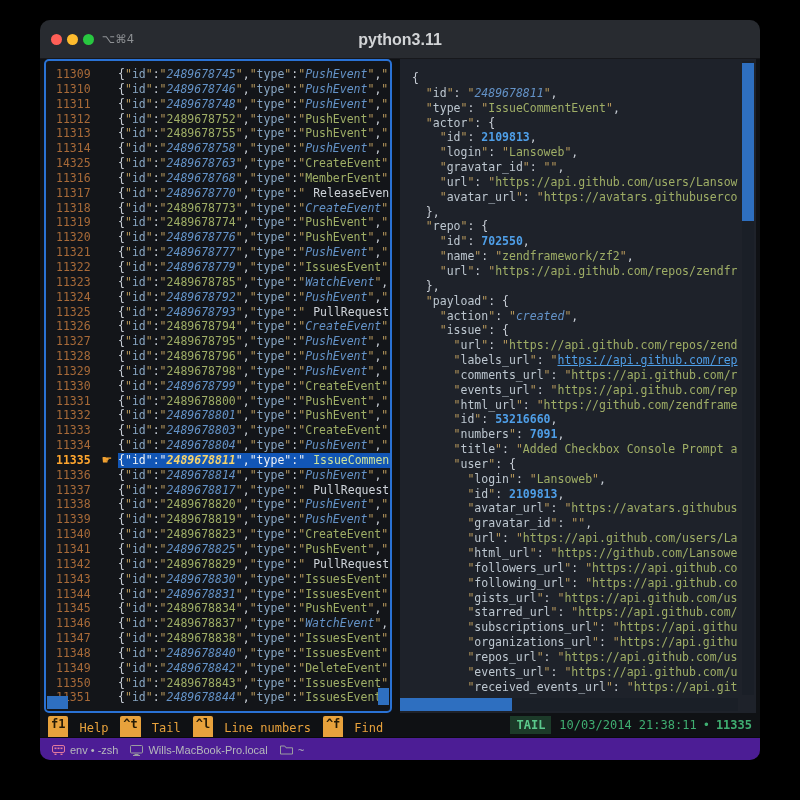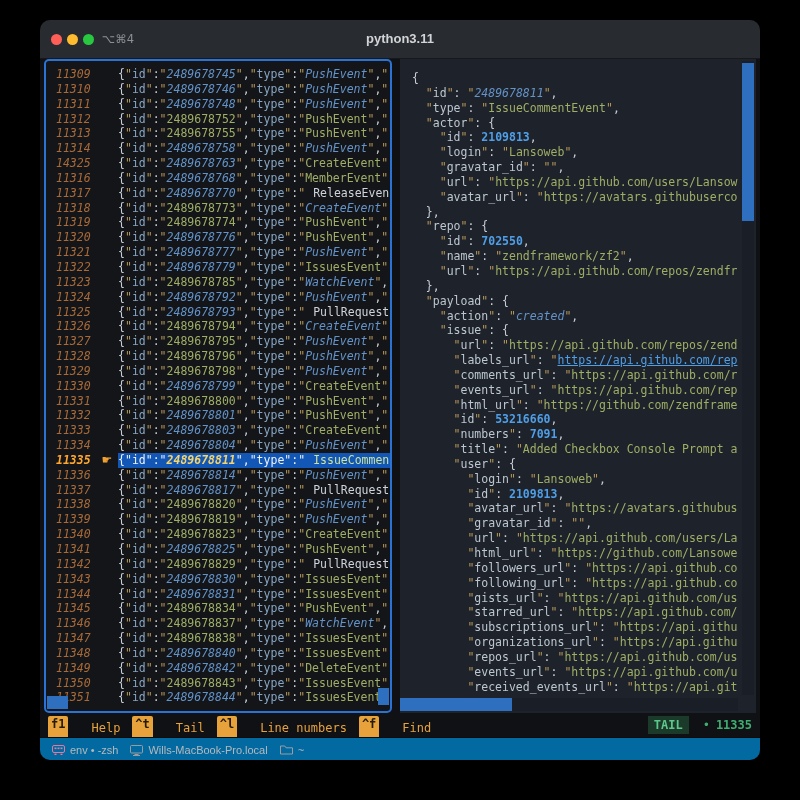--- a/index.html
+++ b/index.html
@@ -5,29 +5,29 @@
   html,body{margin:0;padding:0;background:#000;}
   .stage{position:relative;width:800px;height:800px;background:#000;overflow:hidden;
          font-family:"DejaVu Sans Mono",monospace;}
   .window{position:absolute;left:40px;top:20px;width:720px;height:740px;border-radius:10px;
           background:var(--terminal-bg);box-shadow:0 18px 50px rgba(0,0,0,.65);overflow:hidden;}
   
   .titlebar{position:relative;height:38px;background:var(--titlebar-bg);border-bottom:1px solid #17181c;}
   .light{position:absolute;top:14px;width:11px;height:11px;border-radius:50%;}
   .shortcut{position:absolute;left:62px;top:12px;font-size:11.5px;color:#8e9194;
             font-family:"DejaVu Sans",sans-serif;}
-  .wtitle{position:absolute;left:50%;top:11px;transform:translateX(-50%);font-size:13px;
+  .wtitle{position:absolute;left:50%;top:11px;transform:translateX(-50%);font-size:16px;
           font-weight:bold;color:#d2d4d6;font-family:"Liberation Sans",sans-serif;}
   
   .content{position:relative;height:702px;background:var(--terminal-bg);}
   .pane-left{position:absolute;left:4px;top:0;width:348px;height:654px;box-sizing:border-box;
              border:2px solid var(--pane-border);border-radius:5px;background:var(--left-pane-bg);overflow:hidden;}
   .loglines{padding-top:6px;}
   .lrow{display:flex;height:14.85px;line-height:14.85px;font-size:11.5px;}
-  .gut{box-sizing:border-box;width:50px;padding-left:10px;color:var(--line-number);flex:none;font-style:italic;}
+  .gut{box-sizing:border-box;width:50px;padding-left:10px;color:var(--line-number);flex:none;}
   .lrow.sel .gut{color:var(--selected-line-number);font-weight:bold;}
   .ptr{width:22px;flex:none;text-align:center;color:#f0a030;font-size:12px;
        font-family:"DejaVu Sans",sans-serif;}
   .ltext{flex:1;overflow:hidden;white-space:pre;}
   .lrow.sel .ltext{background:var(--selection-bg);}
   .c-p{color:var(--punct);} .c-q{color:var(--quote);} .c-k{color:var(--key-left);}
   .c-b{color:var(--str-blue);font-style:italic;} .c-g{color:var(--str-green);} .c-pl{color:var(--str-plain);margin-left:8px;}
   .lrow.sel .c-p,.lrow.sel .c-q,.lrow.sel .c-k{color:#eef2f6;}
   .lrow.sel .c-id{color:var(--selection-id);font-weight:bold;}
   .lrow.sel .c-ty{color:var(--selection-type);}
@@ -43,29 +43,29 @@
   .c-lnk{color:var(--link-blue);text-decoration:underline;}
   .rvtrack{position:absolute;right:2px;top:2px;width:12px;height:634px;background:#1a1f27;}
   .rvthumb{position:absolute;right:0;top:2px;width:12px;height:158px;background:var(--scrollbar-thumb);}
   .rhtrack{position:absolute;left:0;bottom:2px;height:13px;width:338px;background:#1a1f27;}
   .rhthumb{position:absolute;left:0;top:0;height:13px;width:112px;background:var(--scrollbar-thumb);}
   
   .footer{position:absolute;left:0;top:656px;width:100%;height:22px;font-size:12px;line-height:20px;}
   .fleft{position:absolute;left:8px;top:0;display:flex;gap:0;}
   .fitem{margin-right:12px;display:inline-flex;align-items:center;}
   .fkey{background:var(--accent-orange);color:#241a06;font-weight:bold;padding:0 3px;border-radius:2px;
-        margin-right:23px;height:24px;line-height:16px;margin-top:1px;}
+        margin-right:11px;height:24px;line-height:16px;margin-top:1px;}
   .flabel{color:var(--accent-orange);}
   .fright{position:absolute;right:8px;top:0;display:inline-flex;align-items:center;}
   .tailbadge{background:var(--tail-badge-bg);color:var(--tail-badge-fg);font-weight:bold;
              padding:0 6px;height:18px;line-height:18px;margin-right:8px;}
   .ftime,.fdot,.fline{color:var(--green-status);}
   .fdot{margin:0 6px;} .fline{font-weight:bold;}
   
-  .statusbar{position:absolute;left:0;top:678px;width:100%;height:24px;background:#0369a1;
+  .statusbar{position:absolute;left:0;top:678px;width:100%;height:24px;background:#4c1d95;
              border-top:1px solid #0a0b0d;display:flex;align-items:center;
              font-family:"Liberation Sans",sans-serif;font-size:11px;color:#b6b9bc;}
   .sitem{display:inline-flex;align-items:center;margin-left:12px;}
   .sitem svg{margin-right:5px;}
 </style>
 </head>
 <body>
 
 <div class="stage">
   <div class="window">
@@ -369,20 +369,21 @@
             <span class="fkey">^l</span>
             <span class="flabel">Line numbers</span>
           </span>
           <span class="fitem">
             <span class="fkey">^f</span>
             <span class="flabel">Find</span>
           </span>
         </div>
         <div class="fright">
           <span class="tailbadge">TAIL</span>
+          <span class="ftime">10/03/2014 21:38:11</span>
           <span class="fdot">•</span>
           <span class="fline">11335</span>
         </div>
       </div>
 
       <div class="statusbar">
         <span class="sitem">
           <svg width="13" height="10" viewBox="0 0 13 10">
             <rect x="0.5" y="0.5" width="12" height="7" rx="1.5" fill="none" stroke="#e2799e"></rect>
             <rect x="2.5" y="2.5" width="2" height="1.6" fill="#e2799e"></rect>

